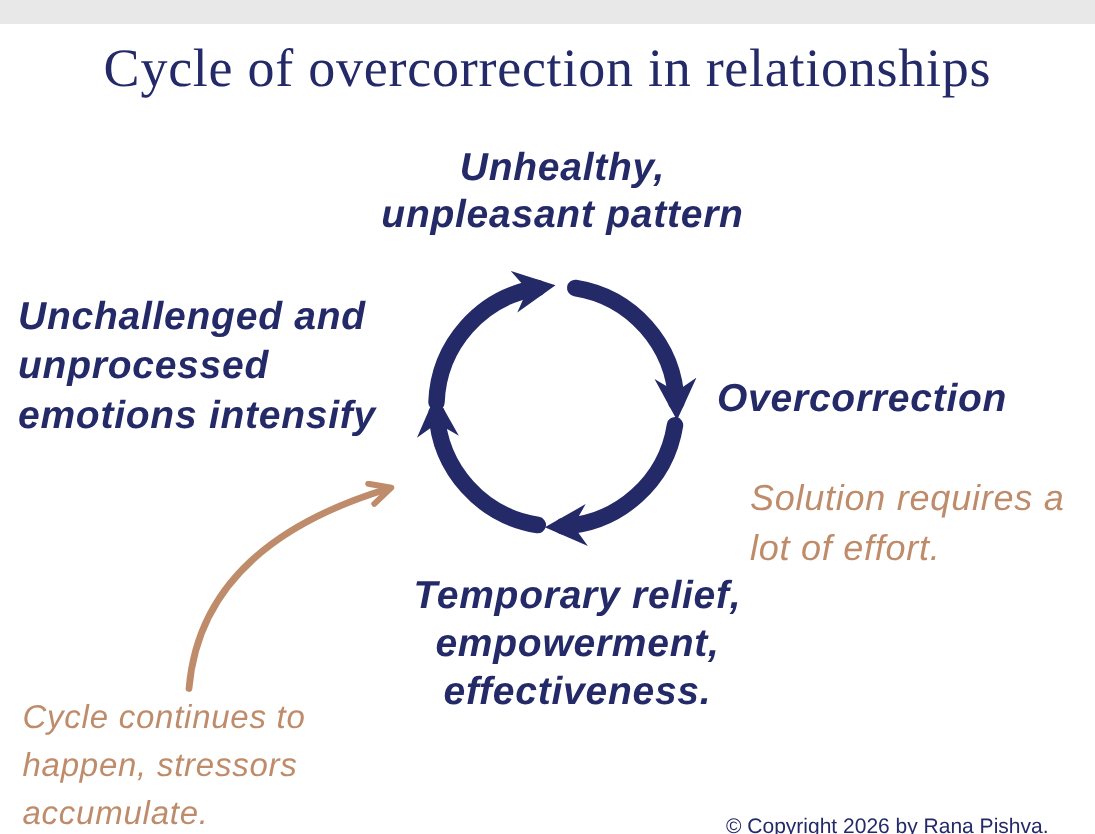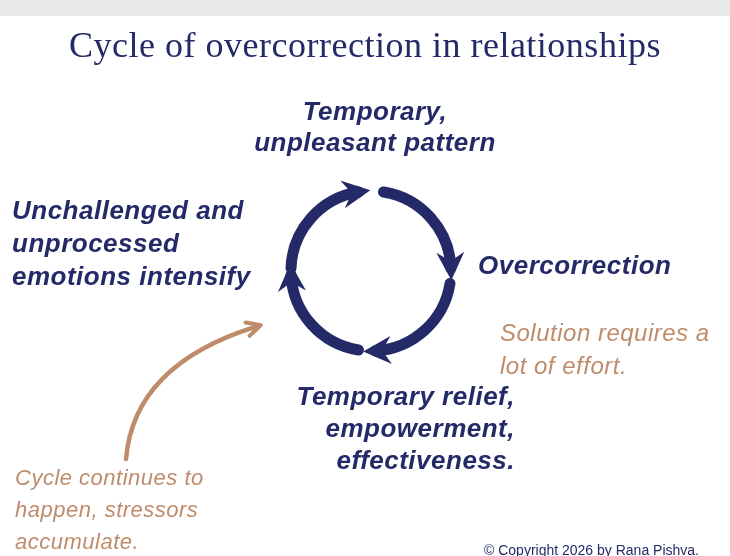--- a/index.html
+++ b/index.html
@@ -44,21 +44,21 @@
     font-family: "Liberation Sans", "DejaVu Sans", sans-serif;
     font-style: italic;
     font-weight: normal;
     color: var(--tan);
     white-space: pre-line;
     letter-spacing: 0.5px;
   }
   .lbl-unhealthy   { top: 80px;  left: 225px; width: 300px; text-align: center; font-size: 26px; line-height: 31px; }
   .lbl-unchallenged{ top: 178px; left: 12px;  width: 260px; text-align: left;   font-size: 26px; line-height: 33px; }
   .lbl-overcorrection { top: 234px; left: 478px; width: 220px; font-size: 26px; line-height: 30px; }
-  .lbl-temporary   { top: 364px; left: 255px; width: 260px; text-align: right;   font-size: 26px; line-height: 32px; }
+  .lbl-temporary   { top: 364px; left: 255px; width: 260px; text-align: center;   font-size: 26px; line-height: 32px; }
   .ann-solution    { top: 300px; left: 500px; width: 230px; font-size: 24px; line-height: 33px; }
   .ann-life        { top: 446px; left: 15px;  width: 230px; font-size: 22px; line-height: 32px; }
   .copyright {
     position: absolute;
     top: 526px;
     left: 484px;
     font-family: "Liberation Sans", sans-serif;
     font-size: 14px;
     color: var(--navy);
   }
@@ -69,21 +69,21 @@
   .feedback-svg path.curve { stroke: var(--tan); stroke-width: 4.5; fill: none; stroke-linecap: round; }
   .feedback-svg .tanhead { stroke: var(--tan); stroke-width: 4; fill: none; stroke-linecap: round; stroke-linejoin: round; }
 </style>
 </head>
 <body>
 
 <div class="canvas">
 
   <h1 class="title">Cycle of overcorrection in relationships</h1>
 
-  <div class="hand lbl-unhealthy">Temporary,
+  <div class="hand lbl-unhealthy">Unhealthy,
 unpleasant pattern</div>
 
   <div class="hand lbl-overcorrection">Overcorrection</div>
 
   <div class="hand lbl-unchallenged">Unchallenged and
 unprocessed
 emotions intensify</div>
 
   <div class="hand lbl-temporary">Temporary relief,
 empowerment,

